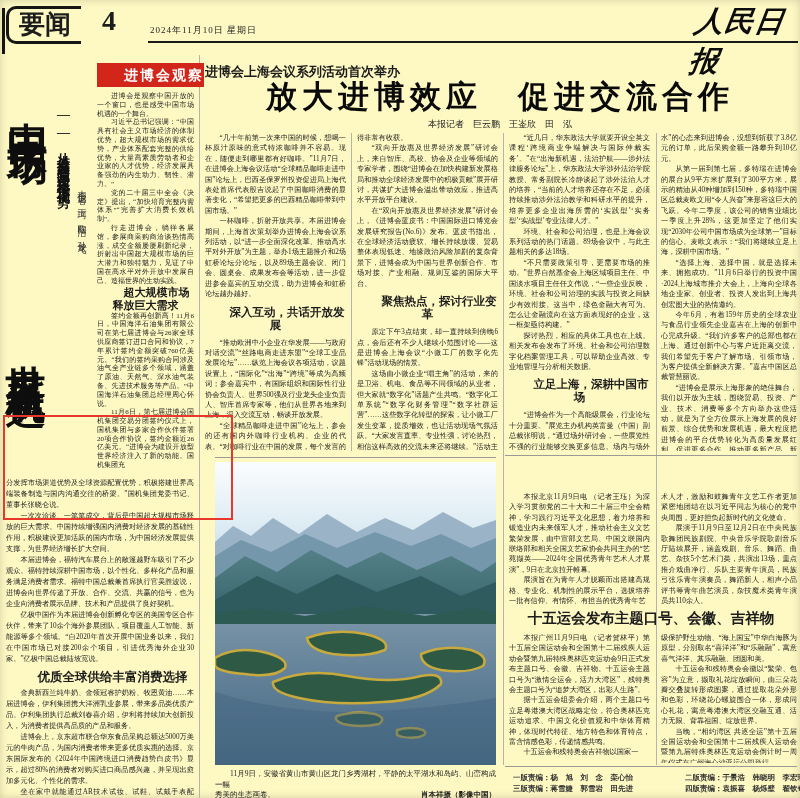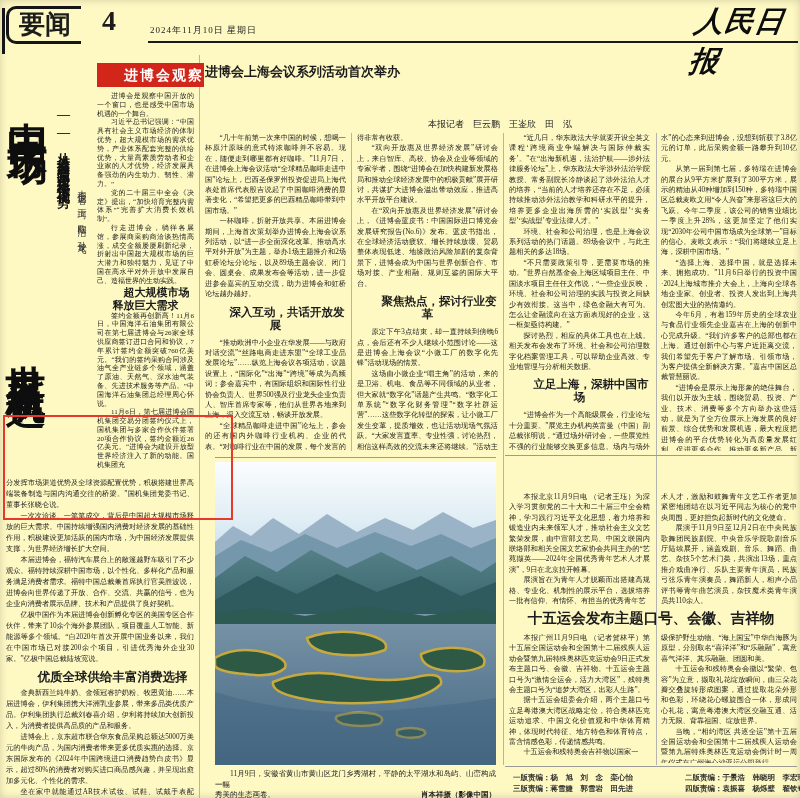--- a/index.html
+++ b/index.html
@@ -102,20 +102,21 @@
     <p class="np">一次次洽谈、一笔笔成交，背后是中国超大规模市场释放的巨大需求。中国持续增强国内消费对经济发展的基础性作用，积极建设更加活跃的国内市场，为中国经济发展提供支撑，为世界经济增长扩大空间。</p>
     <p class="np">本届进博会，福特汽车展台上的敞篷越野车吸引了不少观众。福特持续深耕中国市场，以个性化、多样化产品和服务满足消费者需求。福特中国总裁兼首席执行官吴胜波说，进博会向世界传递了开放、合作、交流、共赢的信号，也为企业向消费者展示品牌、技术和产品提供了良好契机。</p>
     <p class="np">亿极中国作为本届进博会创新孵化专区的美国专区合作伙伴，带来了10余个海外参展团队，项目覆盖人工智能、新能源等多个领域。“自2020年首次开展中国业务以来，我们在中国市场已对接200余个项目，引进优秀海外企业30家。”亿极中国总裁陆坡宽说。</p>
     <p class="np subhead s2">优质全球供给丰富消费选择</p>
     <p class="np">金典新西兰纯牛奶、金领冠睿护奶粉、牧恩黄油……本届进博会，伊利集团携大洋洲乳业参展，带来多品类优质产品。伊利集团执行总裁刘春喜介绍，伊利将持续加大创新投入，为消费者提供高品质的产品和服务。</p>
     <p class="np">进博会上，京东超市联合华东食品采购总额达5000万美元的牛肉产品，为国内消费者带来更多优质实惠的选择。京东国际发布的《2024年中国跨境进口消费趋势白皮书》显示，超过80%的消费者对购买进口商品感兴趣，并呈现出愈加多元化、个性化的需求。</p>
     <p class="np">坐在家中就能通过AR技术试妆、试鞋、试戴手表配饰，戴上“眼镜”就可以进入“球鞋博物馆”……进博会得物APP展台上的消费体验，吸引了众多观众。得物APP相关负责人说，将借助进博会平台，与更多国内外品牌展开合作，为消费者带来更多优质供给。</p>
   </div>
 
   <div class="abs kicker">进博会上海会议系列活动首次举办</div>
+  <div class="abs headline">放大进博效应　促进交流合作</div>
   <div class="abs m-byline">本报记者　巨云鹏　王崟欣　田　泓</div>
 
   <div class="abs ncol" style="left:205px;top:133px;width:141px;height:318px;">
     <p class="np">“几十年前第一次来中国的时候，想喝一杯原汁原味的意式特浓咖啡并不容易。现在，随便走到哪里都有好咖啡。”11月7日，在进博会上海会议活动“全球精品咖啡走进中国”论坛上，巴西圣保罗州投资促进局上海代表处首席代表殷吉说起了中国咖啡消费的显著变化，“希望把更多的巴西精品咖啡带到中国市场。”</p>
     <p class="np">一杯咖啡，折射开放共享。本届进博会期间，上海首次策划举办进博会上海会议系列活动，以“进一步全面深化改革、推动高水平对外开放”为主题，举办1场主题推介和2场虹桥论坛分论坛，以及89场主题会议、闭门会、圆桌会、成果发布会等活动，进一步促进参会嘉宾的互动交流，助力进博会和虹桥论坛越办越好。</p>
     <p class="np subhead sc">深入互动，共话开放发展</p>
     <p class="np">“推动欧洲中小企业在华发展——与政府对话交流”“丝路电商走进东盟”“全球工业品发展论坛”……纵览上海会议各项活动，议题设置上，“国际化”“出海”“跨境”等成为高频词；参会嘉宾中，有国际组织和国际性行业协会负责人、世界500强及行业龙头企业负责人、智库首席专家等，他们从世界各地来到上海，深入交流互动，畅谈开放发展。</p>
     <p class="np">“全球精品咖啡走进中国”论坛上，参会的还有国内外咖啡行业机构、企业的代表。“对咖啡行业在中国的发展，每个发言的人都有不同的观点和视角，通过集思广益，可以得出更加完整的结论。”殷吉说，这让他觉</p>
   </div>
 

